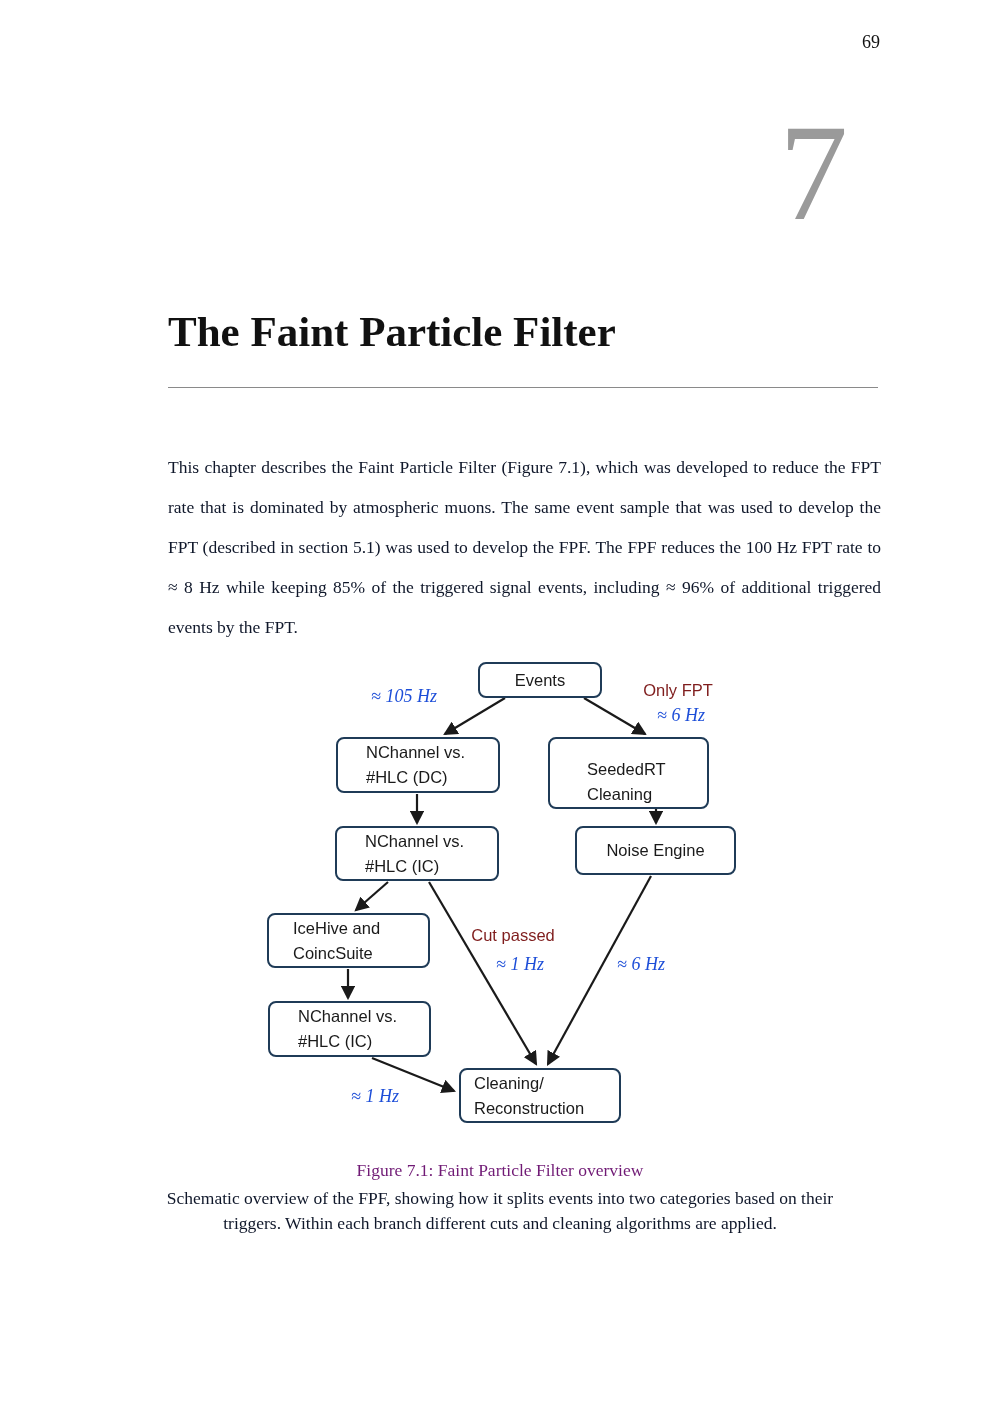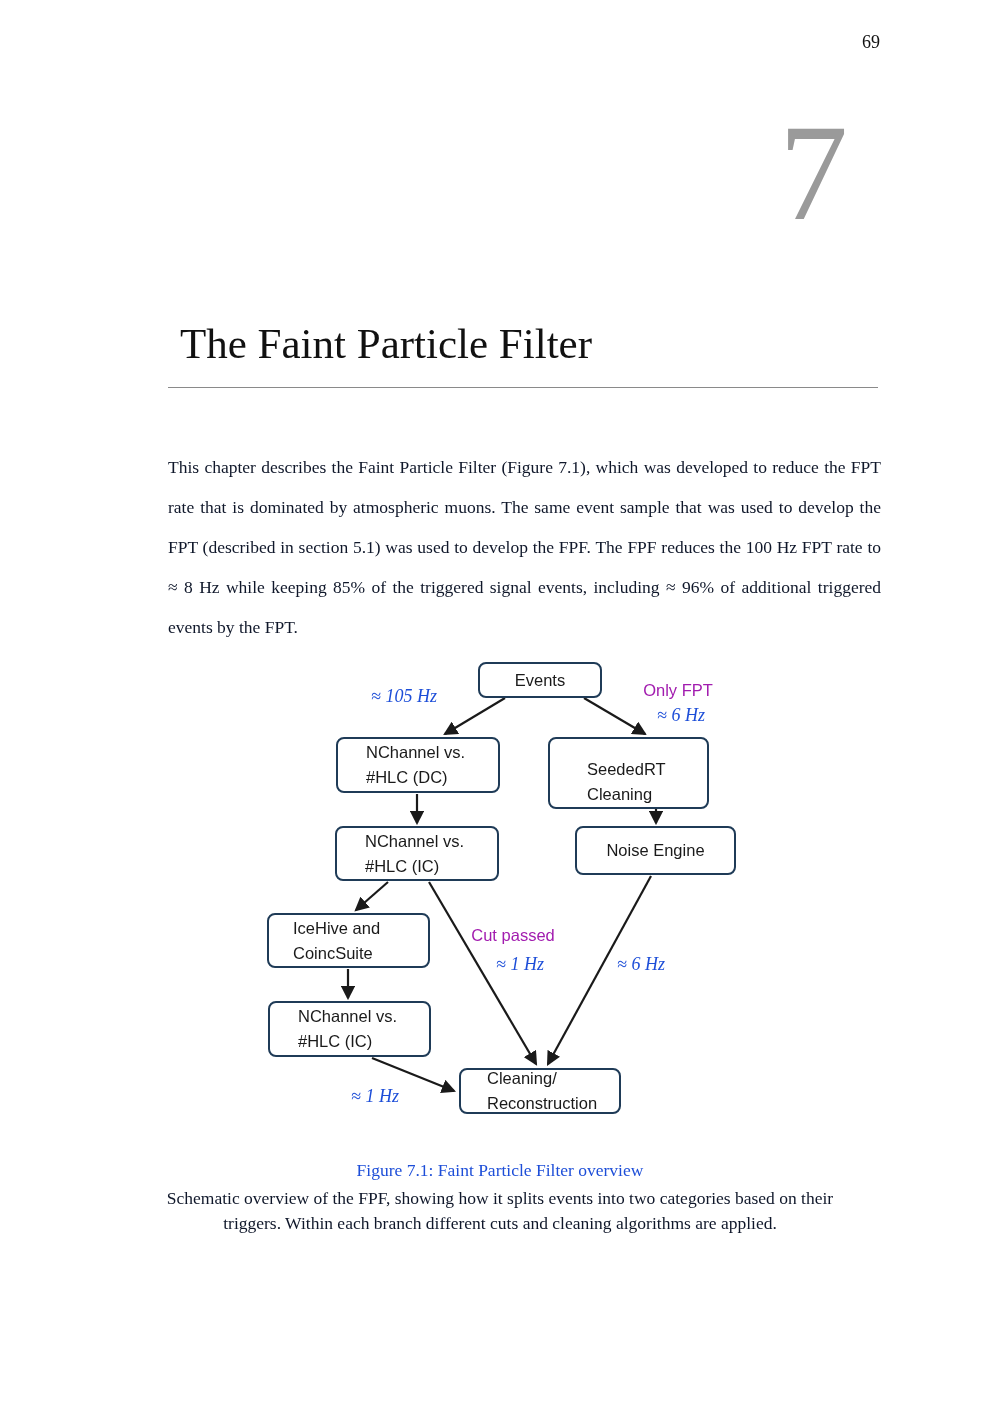--- a/index.html
+++ b/index.html
@@ -90,51 +90,51 @@
   }
   .edge-label.math {
     font-family: "Liberation Serif", serif;
     font-style: italic;
     font-size: 18px;
     color: #1d4ed8;
   }
   .edge-label.plain {
     font-family: "Liberation Sans", sans-serif;
     font-size: 16.5px;
-    color: #a21caf;
+    color: #7f1d1d;
   }
   .caption {
     position: absolute;
     left: 0;
     top: 1160px;
     width: 1000px;
     text-align: center;
   }
   .caption-title {
     font-size: 17.5px;
-    color: #1d4ed8;
+    color: #701a75;
   }
   .caption-body {
     font-size: 17.5px;
     line-height: 25px;
     width: 724px;
     margin: 5px auto 4px;
     color: #0f172a;
   }
 </style>
 </head>
 <body>
 
 <div class="page">
 
   <div class="page-number">69</div>
 
   <div class="chapter-number">7</div>
 
-  <h1 class="chapter-title" style="margin:12px; font-weight:normal;">The Faint Particle Filter</h1>
+  <h1 class="chapter-title" style="margin:0; font-weight:bold;">The Faint Particle Filter</h1>
 
   <div class="title-rule"></div>
 
   <p class="body-text" style="margin:0;">This chapter describes the Faint Particle Filter (Figure 7.1), which was developed to reduce the FPT rate that is dominated by atmospheric muons. The same event sample that was used to develop the FPT (described in section 5.1) was used to develop the FPF. The FPF reduces the 100 Hz FPT rate to ≈ 8 Hz while keeping 85% of the triggered signal events, including ≈ 96% of additional triggered events by the FPT.</p>
 
   <div class="diagram">
 
     <svg class="arrows" viewBox="0 0 1000 480">
       <defs>
         <marker id="arrow" viewBox="0 0 10 10" refX="8.5" refY="5" markerWidth="6.5" markerHeight="6.5" orient="auto-start-reverse">
@@ -178,21 +178,21 @@
 
     <div class="node" style="left:575px; top:171px; width:161px; height:49px;">
       <span class="node-label">Noise Engine</span>
     </div>
 
     <div class="node align-left" style="left:268px; top:346px; width:163px; height:56px; padding-left:28px;">
       <span class="node-label">NChannel vs.
 #HLC  (IC)</span>
     </div>
 
-    <div class="node align-left" style="left:459px; top:413px; width:162px; height:46px; padding-left:26px;">
+    <div class="node align-left" style="left:459px; top:413px; width:162px; height:55px; padding-left:13px;">
       <span class="node-label">Cleaning/
 Reconstruction</span>
     </div>
 
     <div class="edge-label math" style="left:404px; top:31px;">≈ 105 Hz</div>
     <div class="edge-label plain" style="left:678px; top:26px;">Only FPT</div>
     <div class="edge-label math" style="left:681px; top:50px;">≈ 6 Hz</div>
     <div class="edge-label plain" style="left:513px; top:271px;">Cut passed</div>
     <div class="edge-label math" style="left:520px; top:299px;">≈ 1 Hz</div>
     <div class="edge-label math" style="left:641px; top:299px;">≈ 6 Hz</div>

